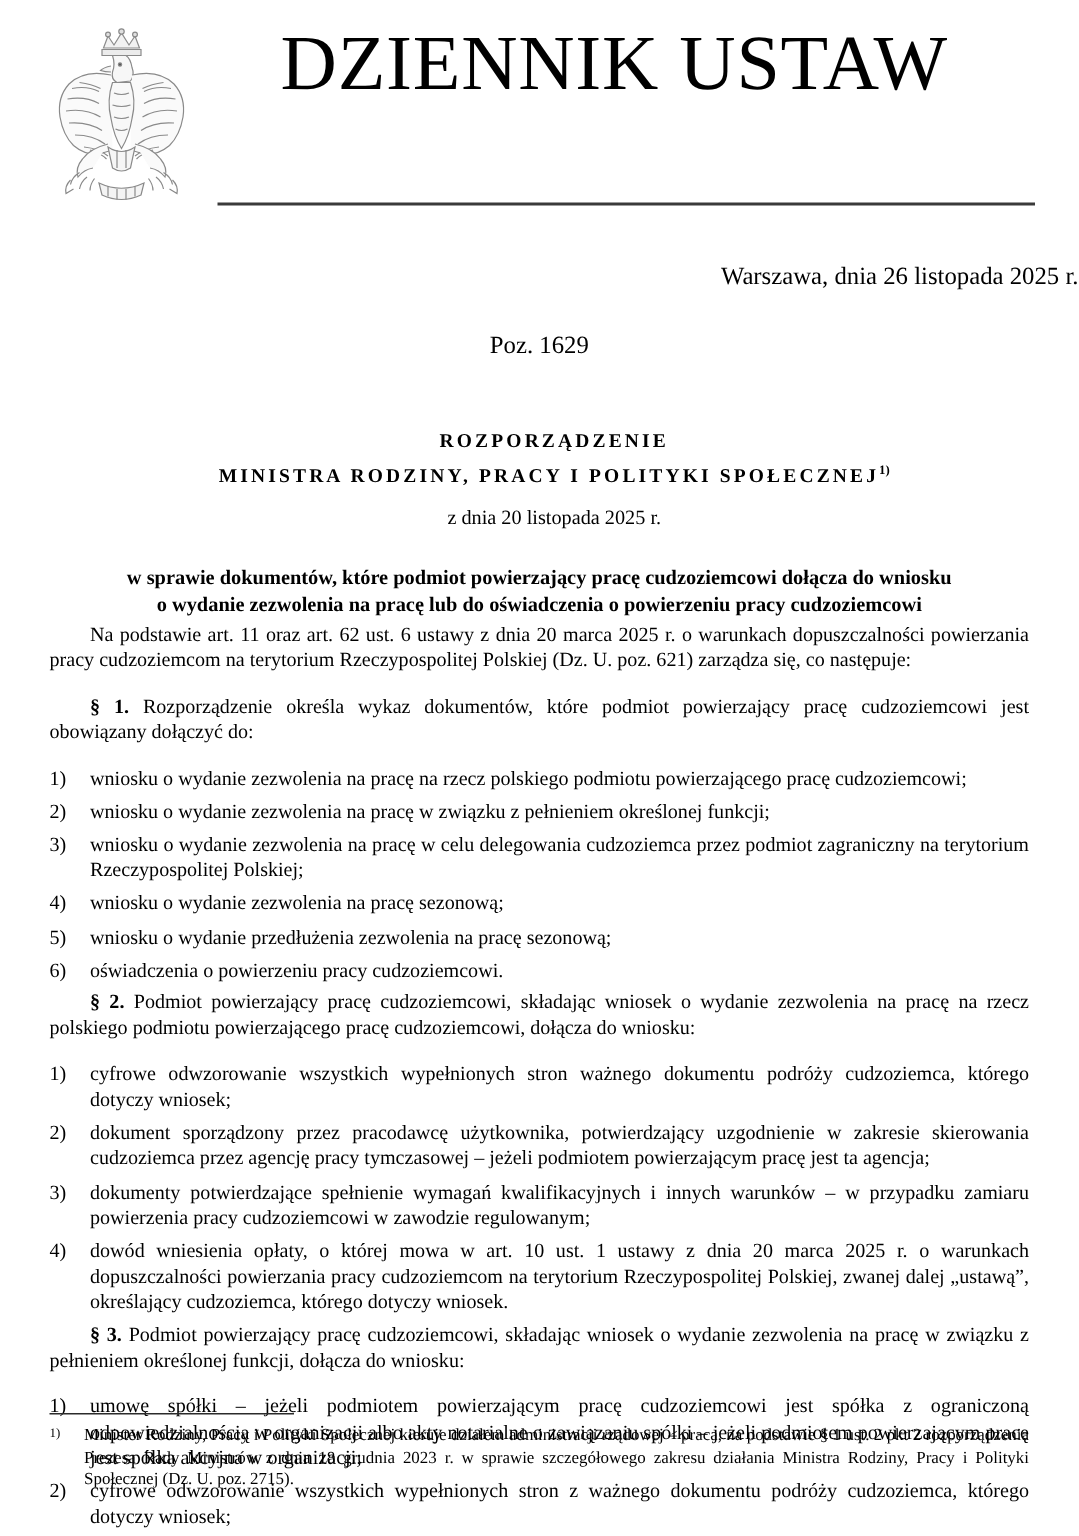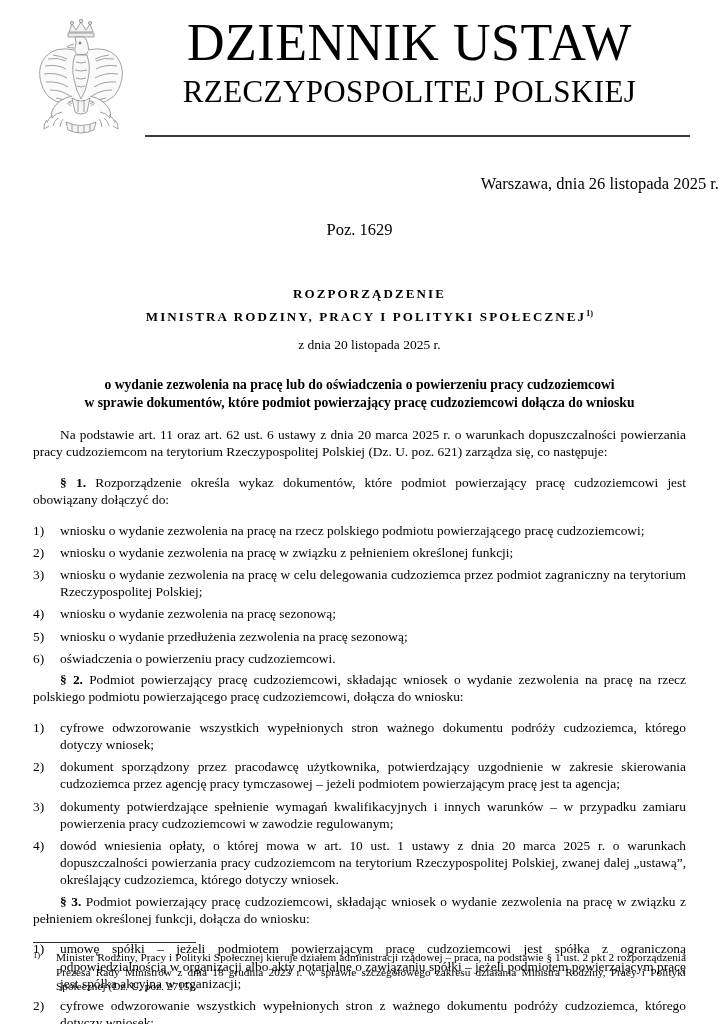--- a/index.html
+++ b/index.html
@@ -121,21 +121,21 @@
   .subject .line { display: block; }
 
   
   .body {
     margin: 0 33px 0 33px;
     font-size: 13.4px;
     line-height: 17.2px;
     text-align: justify;
   }
   .para {
-    margin-top: 14px;
+    margin-top: 2px;
     text-indent: 27px;
     text-align: justify;
   }
   .para.tight { margin-top: 4px; }
   .para .sec { font-weight: bold; }
 
   .list {
     margin: 9px 0 0 0;
     padding: 0;
     list-style: none;
@@ -226,38 +226,37 @@
           <path d="M25 106 q-4 4 -3 9 l5 -3 M93 106 q4 4 3 9 l-5 -3"></path>
 
           <path d="M44 108 q15 7 30 0 l-2 8 q-13 6 -26 0 Z" fill="#f4f4f4"></path>
           <path d="M50 110 v7 M56 112 v7 M62 112 v7 M68 110 v7"></path>
         </g>
       </svg>
     </div>
 
     <div class="masthead-titles">
       <div class="gazette-title">DZIENNIK USTAW</div>
-      <div class="gazette-subtitle">RZECZYPOSPOLITEJ POLSKIEJ</div>
     </div>
 
     <div class="masthead-rule"></div>
   </div>
 
   <div class="dateline">Warszawa, dnia 26 listopada 2025 r.</div>
   <div class="position">Poz. 1629</div>
 
   <div class="act-heading">
     <div class="act-kind">ROZPORZĄDZENIE</div>
     <div class="act-issuer"><span>MINISTRA RODZINY, PRACY I POLITYKI SPOŁECZNEJ</span><sup>1)</sup></div>
     <div class="act-date">z dnia 20 listopada 2025 r.</div>
   </div>
 
   <div class="subject">
+    <span class="line">w sprawie dokumentów, które podmiot powierzający pracę cudzoziemcowi dołącza do wniosku</span>
     <span class="line">o wydanie zezwolenia na pracę lub do oświadczenia o powierzeniu pracy cudzoziemcowi</span>
-    <span class="line">w sprawie dokumentów, które podmiot powierzający pracę cudzoziemcowi dołącza do wniosku</span>
   </div>
 
   <div class="body">
 
     <p class="para">Na podstawie art. 11 oraz art. 62 ust. 6 ustawy z dnia 20 marca 2025 r. o warunkach dopuszczalności powierzania pracy cudzoziemcom na terytorium Rzeczypospolitej Polskiej (Dz. U. poz. 621) zarządza się, co następuje:</p>
 
     <p class="para tight"><span class="sec">§ 1.</span> <span>Rozporządzenie określa wykaz dokumentów, które podmiot powierzający pracę cudzoziemcowi jest obowiązany dołączyć do:</span></p>
     <ul class="list">
       <li><span class="marker">1)</span><span>wniosku o wydanie zezwolenia na pracę na rzecz polskiego podmiotu powierzającego pracę cudzoziemcowi;</span></li>
       <li><span class="marker">2)</span><span>wniosku o wydanie zezwolenia na pracę w związku z pełnieniem określonej funkcji;</span></li>

